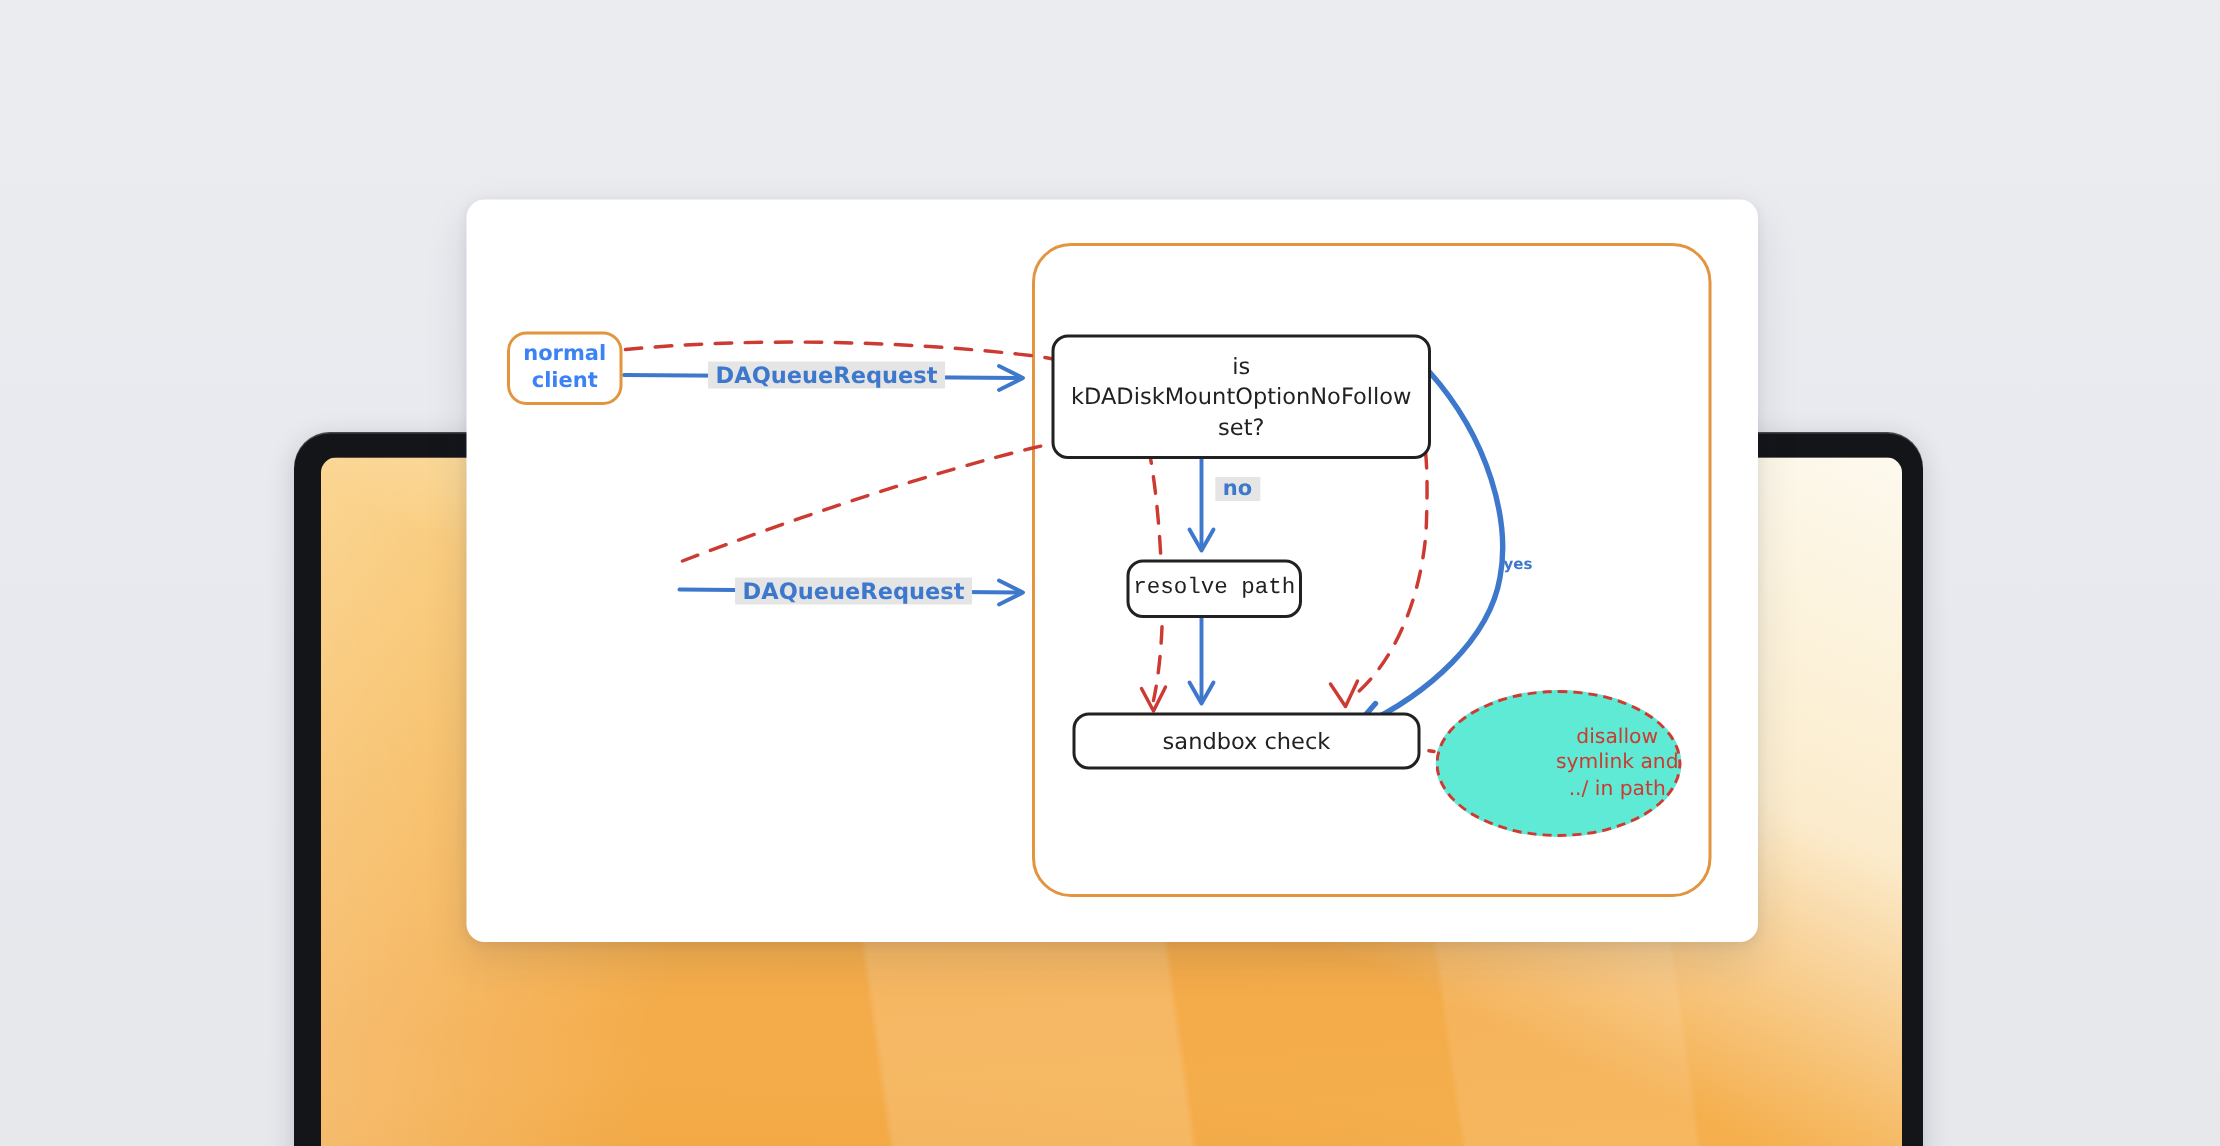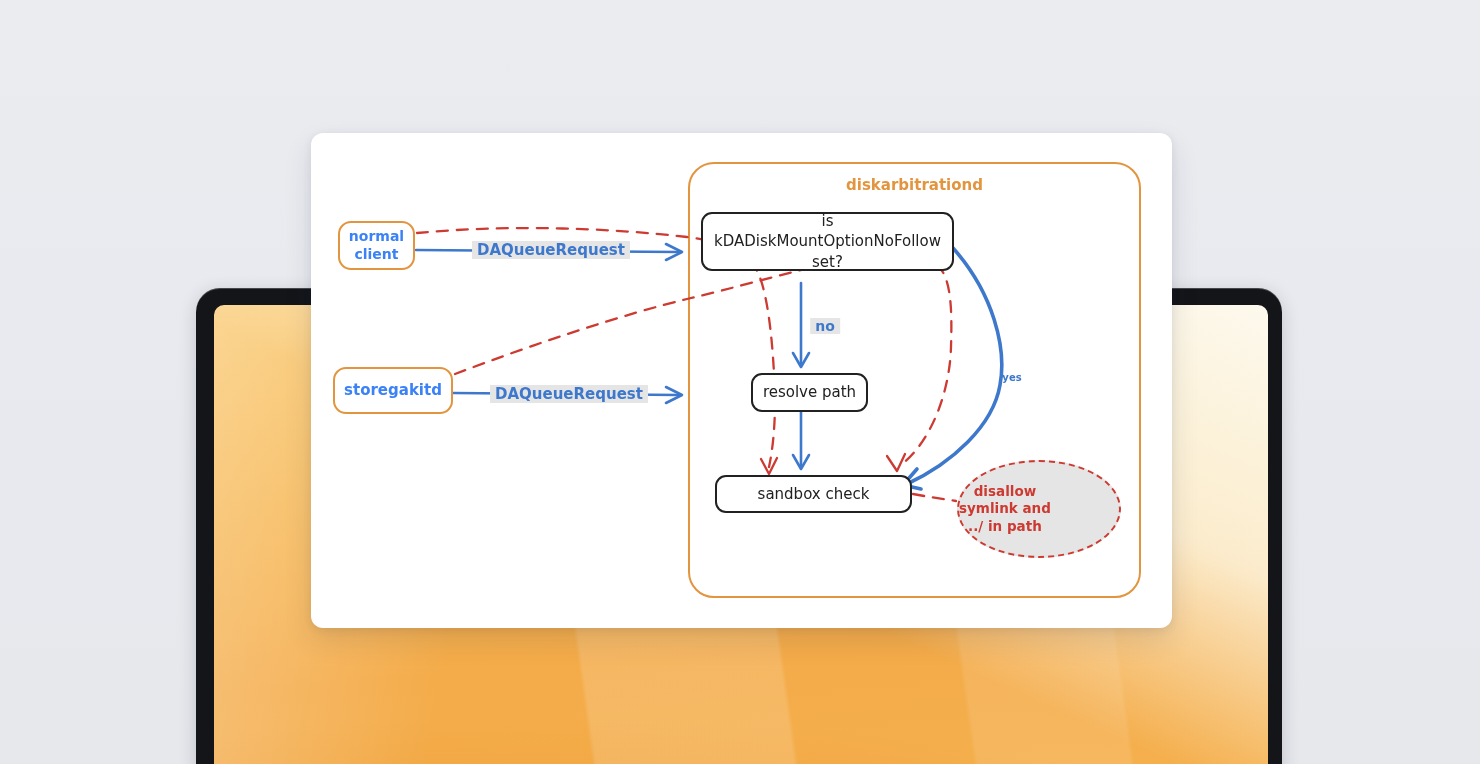--- a/index.html
+++ b/index.html
@@ -55,42 +55,41 @@
     position:absolute;left:377px;top:29px;width:453px;height:436px;
     border:2.2px solid #e2953e;border-radius:26px;z-index:2;
   }
   .da-label{
     position:absolute;left:377px;top:43px;width:453px;text-align:center;
     color:#e2953e;font-size:15px;font-weight:600;z-index:4;
   }
   .note-ellipse{
     position:absolute;left:646px;top:327px;width:164px;height:98px;
     border:2.2px dashed #cc3a31;border-radius:50%;z-index:4;
-    display:flex;align-items:center;justify-content:flex-start;text-align:center;
-    color:#cc3a31;font-size:13.5px;font-weight:700;line-height:1.3;background:#e5e5e5;
+    display:flex;align-items:center;justify-content:flex-end;text-align:center;
+    color:#cc3a31;font-size:13.5px;font-weight:400;line-height:1.3;background:#5eead4;
   }
   .edge-label{
     position:absolute;transform:translate(-50%,-50%);z-index:5;
     color:#3d78cc;font-size:15px;font-weight:600;background:#e5e5e5;padding:0 5px;white-space:nowrap;
   }
   .edge-label.nobg{background:transparent;padding:0;}
 </style>
 </head>
 <body>
 
 <div class="stage">
 
   <div class="laptop">
     <div class="screen"></div>
   </div>
 
   <div class="card">
 
     <div class="da-container"></div>
-    <div class="da-label">diskarbitrationd</div>
 
     <svg class="edges" viewBox="0 0 861 495">
 
       <g stroke="#3d78cc" stroke-width="2.6" fill="none" stroke-linecap="round" stroke-linejoin="round">
         <path d="M105 117 L368 119"></path>
         <path d="M355 111 L371 119 L355 127"></path>
         <path d="M142 260 L368 262"></path>
         <path d="M355 254 L371 262 L355 270"></path>
         <path d="M490 150 L490 231"></path>
         <path d="M482 220 L490 234 L498 220"></path>
@@ -111,34 +110,31 @@
         <path d="M450 326 L458 341 L466 325"></path>
         <path d="M576 323 L586 338 L594 321"></path>
       </g>
     </svg>
 
     <div class="node orange" style="left:27px;top:88px;width:77px;height:49px;">
       <span class="prewrap">normal
 client</span>
     </div>
 
-    <div class="node orange" style="left:22px;top:234px;width:120px;height:47px;font-size:15px;">
-      <span>storegakitd</span>
-    </div>
 
-    <div class="node ink" style="left:390px;top:79px;width:253px;height:59px;padding:4px 8px;">
+    <div class="node ink" style="left:390px;top:90px;width:253px;height:83px;padding:4px 8px;">
       <span class="prewrap">is kDADiskMountOptionNoFollow
 set?</span>
     </div>
 
-    <div class="node ink" style="left:440px;top:240px;width:117px;height:39px;">
+    <div class="node ink" style="left:440px;top:240px;width:117px;height:39px;font-family:Liberation Mono, monospace;">
       <span>resolve path</span>
     </div>
 
-    <div class="node ink" style="left:404px;top:342px;width:197px;height:38px;">
+    <div class="node ink" style="left:404px;top:342px;width:232px;height:38px;">
       <span>sandbox check</span>
     </div>
 
     <div class="note-ellipse">
       <span class="prewrap">disallow
 symlink and
 ../ in path</span>
     </div>
 
     <div class="edge-label" style="left:240px;top:117px;">DAQueueRequest</div>

